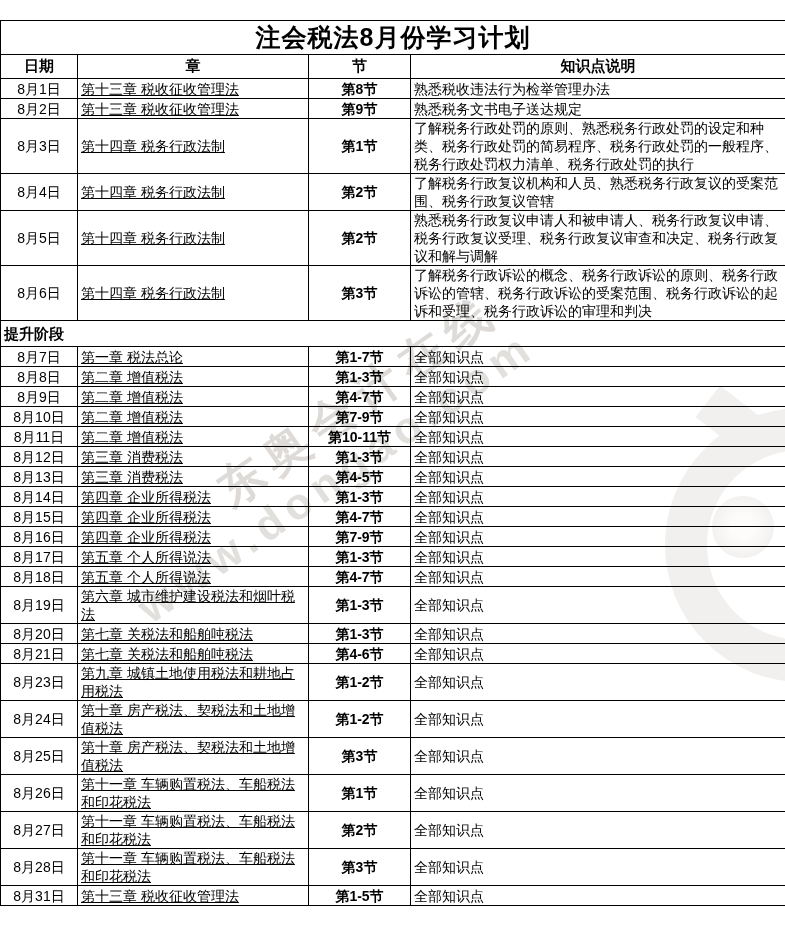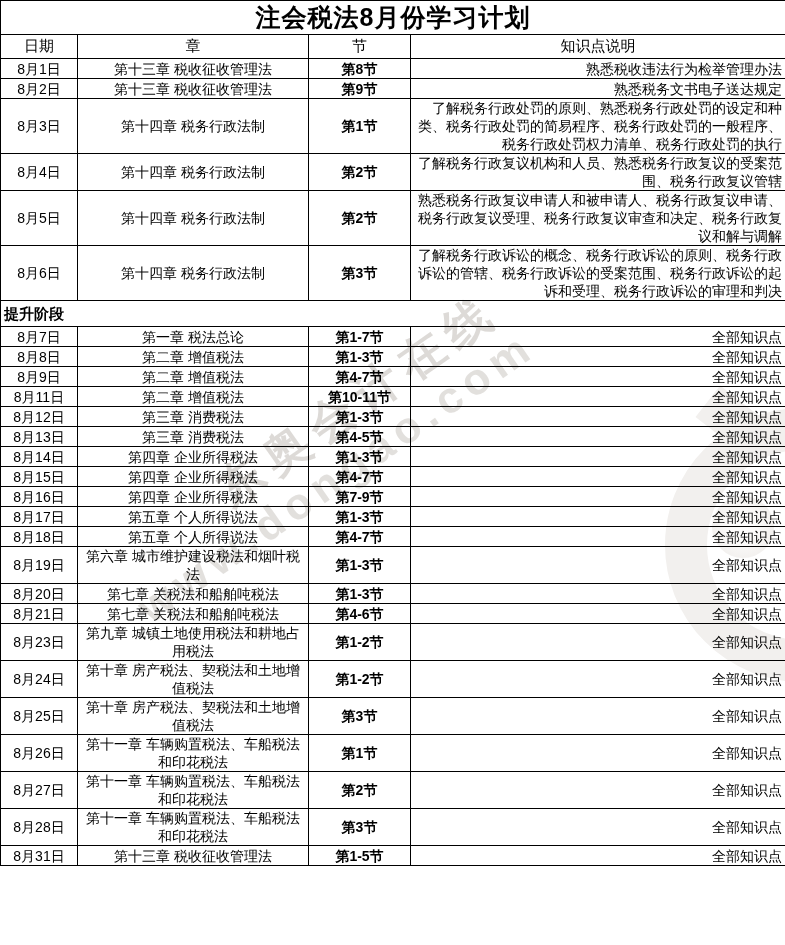--- a/index.html
+++ b/index.html
@@ -73,53 +73,54 @@
     transform: rotate(38deg);
   }
   
   table.plan {
     position: relative;
     z-index: 1;
     width: 785px;
     border-collapse: collapse;
     table-layout: fixed;
     background: transparent;
+    margin-top: 20px;
   }
   table.plan td, table.plan th {
     border: 1px solid #000000;
     padding: 0 3px;
     vertical-align: middle;
     word-break: break-all;
     overflow: hidden;
   }
   .title-cell {
     height: 31px;
     text-align: center;
     font-size: 25px;
     font-weight: bold;
     letter-spacing: 1px;
     color: #000000;
   }
   tr.head-row th {
     height: 23px;
     font-size: 15px;
-    font-weight: normal;
+    font-weight: bold;
     text-align: center;
     color: #000000;
   }
   tbody td {
     font-size: 14px;
     line-height: 18px;
     height: 19px;
     color: #000000;
   }
   td.c-date   { text-align: center; }
-  td.c-chap   { text-align: center; }
+  td.c-chap   { text-align: left; text-decoration: underline; }
   td.c-sec    { text-align: center; font-weight: bold; }
-  td.c-notes  { text-align: right; }
+  td.c-notes  { text-align: left; }
   td.c-section {
     text-align: left;
     font-weight: bold;
     font-size: 15px;
     height: 25px;
   }
 </style>
 </head>
 <body>
 
@@ -212,20 +213,26 @@
     <td class="c-notes">全部知识点</td>
   </tr>
 
   <tr>
     <td class="c-date">8月9日</td>
     <td class="c-chap">第二章 增值税法</td>
     <td class="c-sec">第4-7节</td>
     <td class="c-notes">全部知识点</td>
   </tr>
 
+  <tr>
+    <td class="c-date">8月10日</td>
+    <td class="c-chap">第二章 增值税法</td>
+    <td class="c-sec">第7-9节</td>
+    <td class="c-notes">全部知识点</td>
+  </tr>
 
   <tr>
     <td class="c-date">8月11日</td>
     <td class="c-chap">第二章 增值税法</td>
     <td class="c-sec">第10-11节</td>
     <td class="c-notes">全部知识点</td>
   </tr>
 
   <tr>
     <td class="c-date">8月12日</td>

